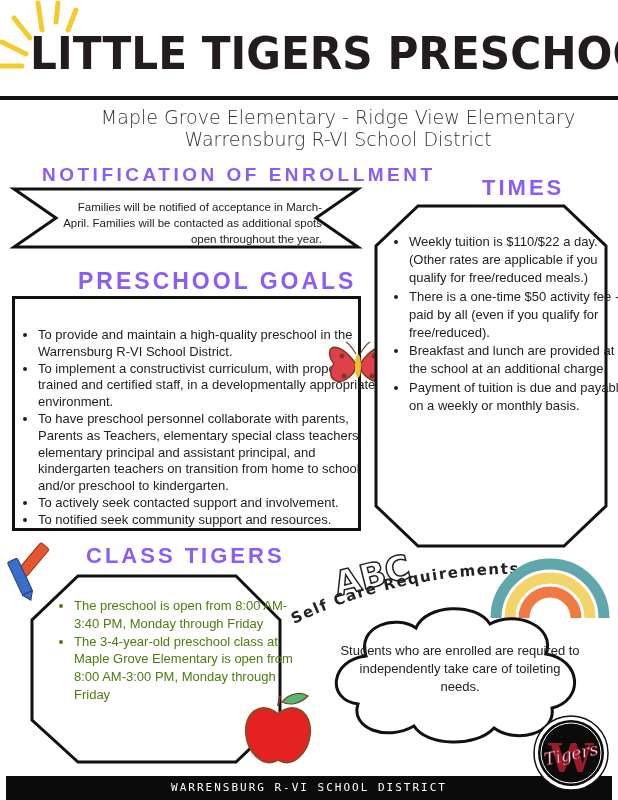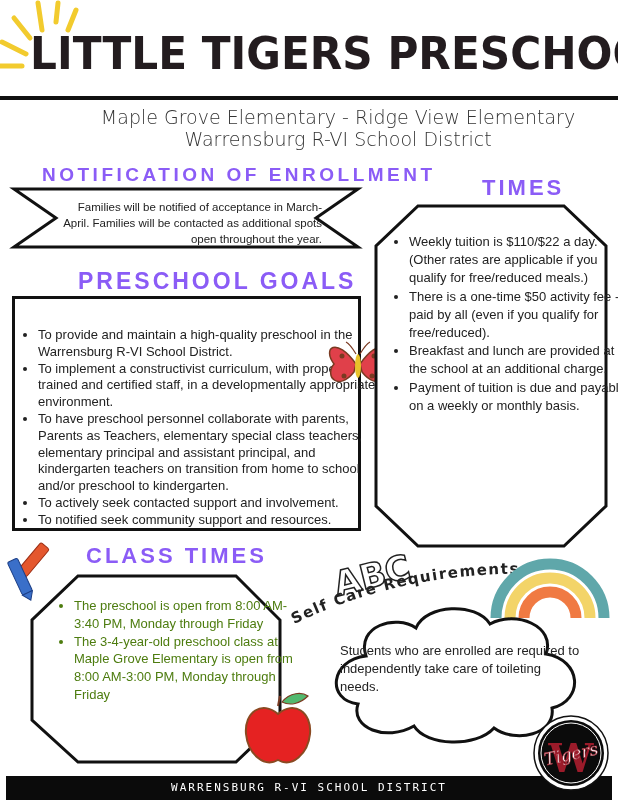--- a/index.html
+++ b/index.html
@@ -13,21 +13,21 @@
   .notif-text { left:62px; top:199px; width:260px; text-align:right; font-size:11.5px; line-height:16px; color:#222; }
   .goals-h { left:58px; top:268px; font-size:23px; letter-spacing:3px; }
   .goals-box { left:12px; top:296px; width:349px; height:235px; border:3px solid #111; box-sizing:border-box; }
   ul { margin:0; padding:0 0 0 16px; }
   li { margin:0; }
   .goals-list { left:22px; top:305px; width:340px; font-size:13px; line-height:16.8px; color:#222;margin-top:22px; }
   .fees-h { left:462px; top:175px; font-size:22px; letter-spacing:3px; }
   .fees-list { left:393px; top:233px; width:220px; font-size:13px; line-height:18.2px; color:#222; }
   .class-h { left:66px; top:543px; font-size:22px; letter-spacing:3px; }
   .class-list { left:58px; top:597px; width:220px; font-size:13px; line-height:17.8px; color:#4d7c0f; }
-  .cloud-text { left:340px; top:642px; width:240px; font-size:13px; line-height:18px; color:#222; }
+  .cloud-text { left:340px; top:642px; width:240px; text-align:center; font-size:13px; line-height:18px; color:#222; }
   .footer { left:6px; top:776px; width:606px; height:24px; background:#0b0b0b; }
   .footer-text { left:6px; top:781px; width:606px; text-align:center; color:#fff; font-family:"DejaVu Sans Mono", monospace; font-size:11px; letter-spacing:2px; }
   svg.abs { overflow:visible; }
 </style>
 </head>
 <body>
 
 <svg class="abs" style="left:0;top:0" width="90" height="80">
   <g stroke="#f2cb2e" stroke-width="5" stroke-linecap="round" fill="none">
     <line x1="38" y1="3" x2="42" y2="30"></line>
@@ -89,21 +89,21 @@
   <g transform="rotate(40 30 20)">
       <rect x="24" y="2" width="11" height="36" rx="2" fill="#e4572e" stroke="#9c2b10"></rect>
       <polygon points="24,38 35,38 29.5,46" fill="#e4572e" stroke="#9c2b10"></polygon>
     </g>
   <g transform="rotate(-25 18 40)">
       <rect x="12" y="18" width="11" height="36" rx="2" fill="#3a6fc9" stroke="#1d3f86"></rect>
       <polygon points="12,54 23,54 17.5,62" fill="#3a6fc9" stroke="#1d3f86"></polygon>
     </g>
 </svg>
 
-<div class="abs h-section class-h">CLASS TIMES</div>
+<div class="abs h-section class-h">CLASS TIGERS</div>
 <svg class="abs" style="left:30px;top:574px" width="252" height="190">
   <polygon points="48,2 206,2 250,46 250,146 206,188 48,188 2,146 2,46" fill="#fff" stroke="#111" stroke-width="3"></polygon>
 </svg>
 <ul class="abs class-list">
   <li>The preschool is open from 8:00 AM-3:40 PM, Monday through Friday</li>
   <li>The 3-4-year-old preschool class at Maple Grove Elementary is open from 8:00 AM-3:00 PM, Monday through Friday</li>
 </ul>
 
 <svg class="abs" style="left:242px;top:688px" width="72" height="80">
   <path d="M36 18 L 38 8" stroke="#7a3a22" stroke-width="2"></path>

